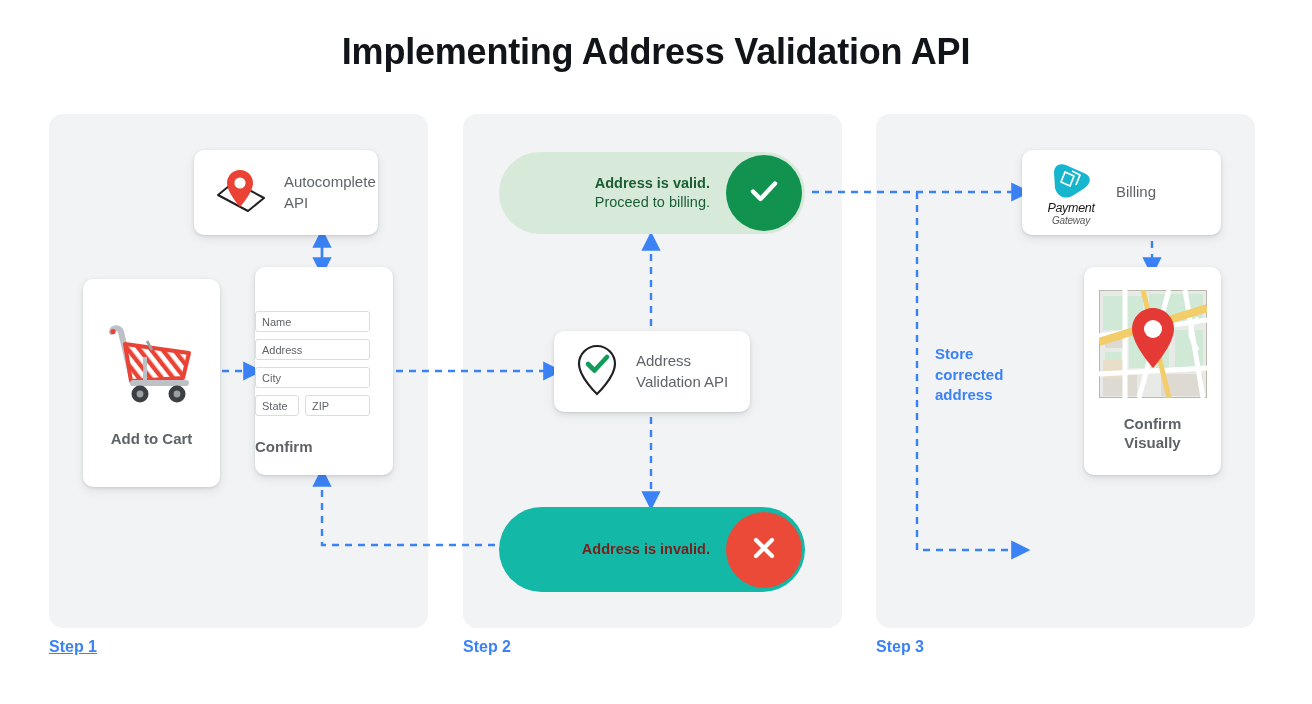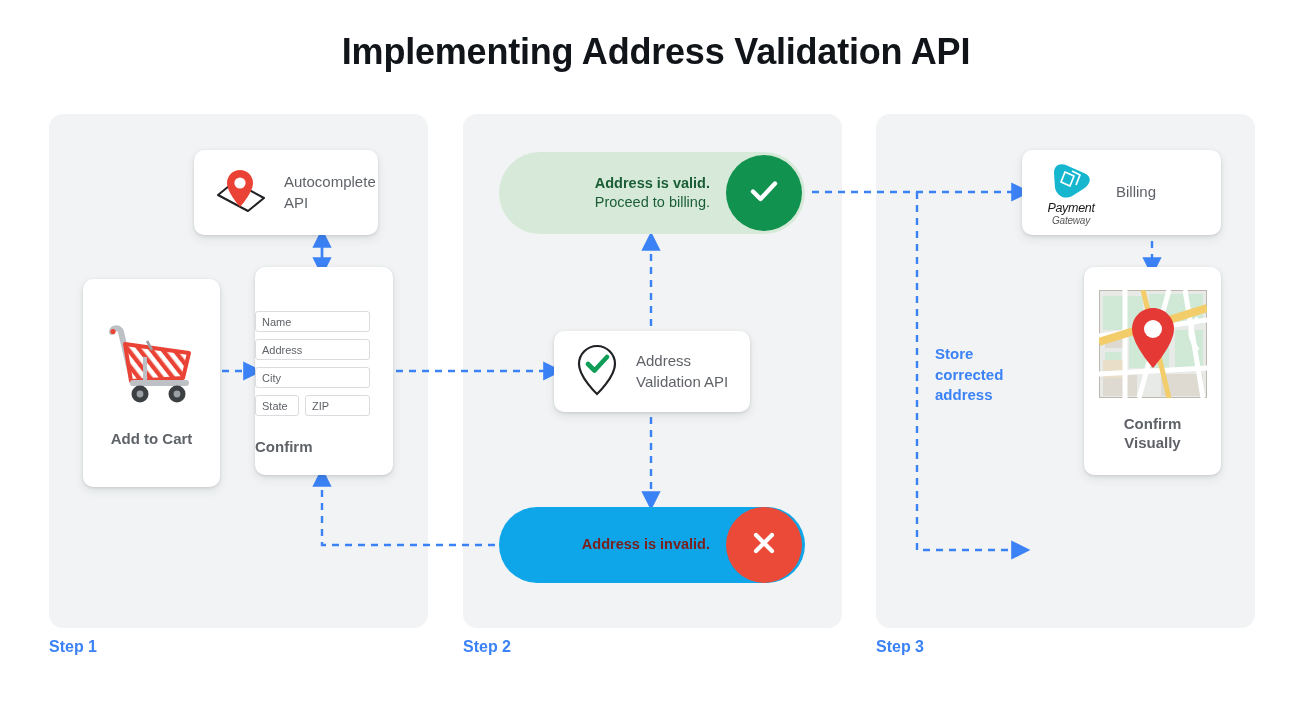--- a/index.html
+++ b/index.html
@@ -35,21 +35,21 @@
   #panel2 { left: 463px; top: 114px; width: 379px; height: 514px; }
   #panel3 { left: 876px; top: 114px; width: 379px; height: 514px; }
 
   .step-label {
     position: absolute;
     top: 638px;
     font-size: 16px;
     font-weight: bold;
     color: #3b82f6;
   }
-  #step1-label { left: 49px; }
+  #step1-label { left: 49px; text-decoration: underline; }
   #step2-label { left: 463px; }
   #step3-label { left: 876px; }
 
   
   .card {
     position: absolute;
     background: #ffffff;
     border-radius: 10px;
     box-shadow: 0 1px 3px rgba(60,64,67,.16), 0 4px 10px rgba(60,64,67,.10);
     box-sizing: border-box;
@@ -126,22 +126,22 @@
     position: absolute;
     border-radius: 80px;
     display: flex;
     align-items: center;
   }
   #pill-valid {
     left: 499px; top: 152px; width: 306px; height: 82px;
     background: #d7ead9;
   }
   #pill-invalid {
-    left: 499px; top: 507px; width: 306px; height: 76px;
-    background: #0ea5e9;
+    left: 499px; top: 507px; width: 306px; height: 85px;
+    background: #14b8a6;
   }
   .pill-text {
     flex: 1;
     text-align: right;
     padding-right: 16px;
     font-size: 14.5px;
     line-height: 1.32;
   }
   #pill-valid .pill-text { color: #1b5e36; }
   #pill-invalid .pill-text { color: #7a1f1c; }

